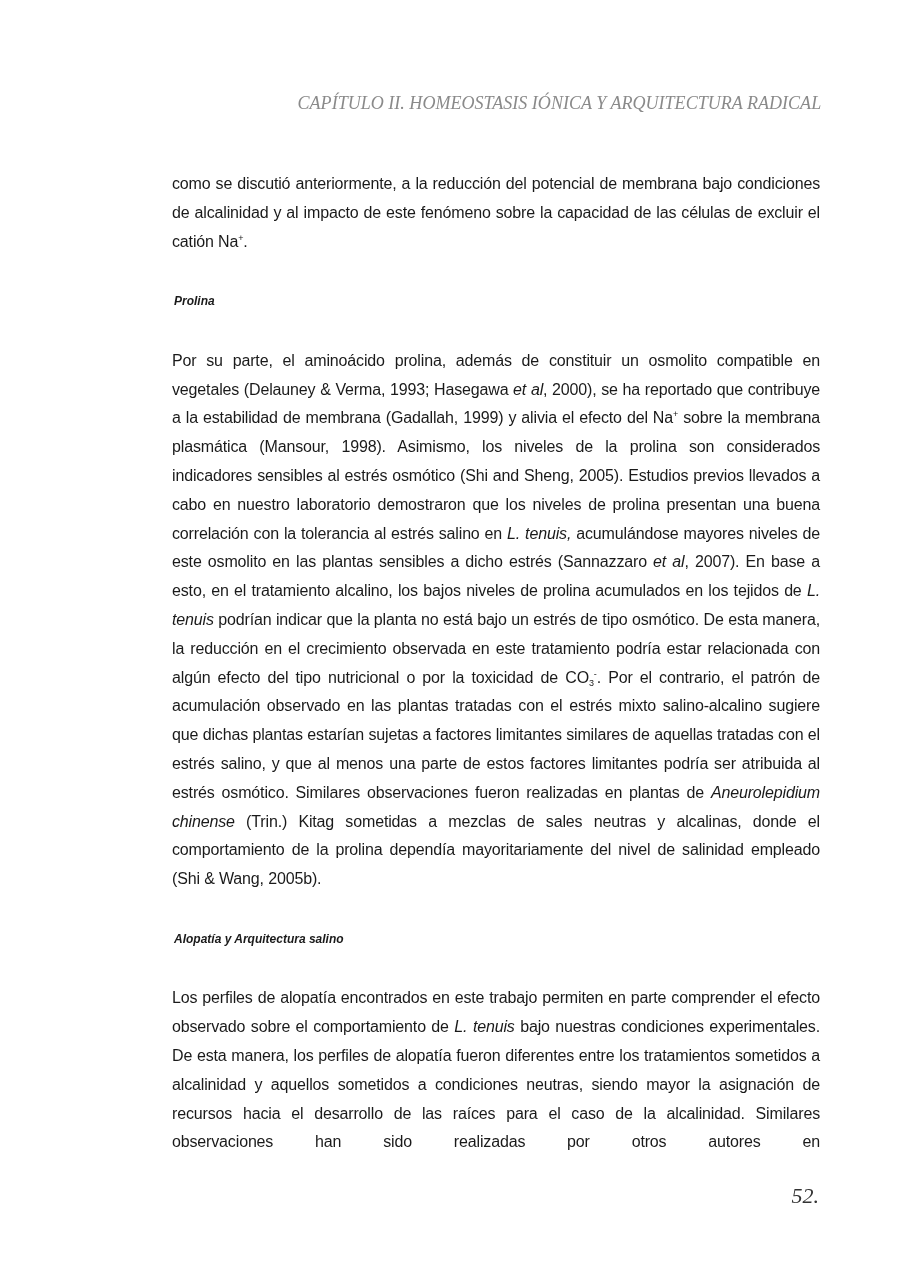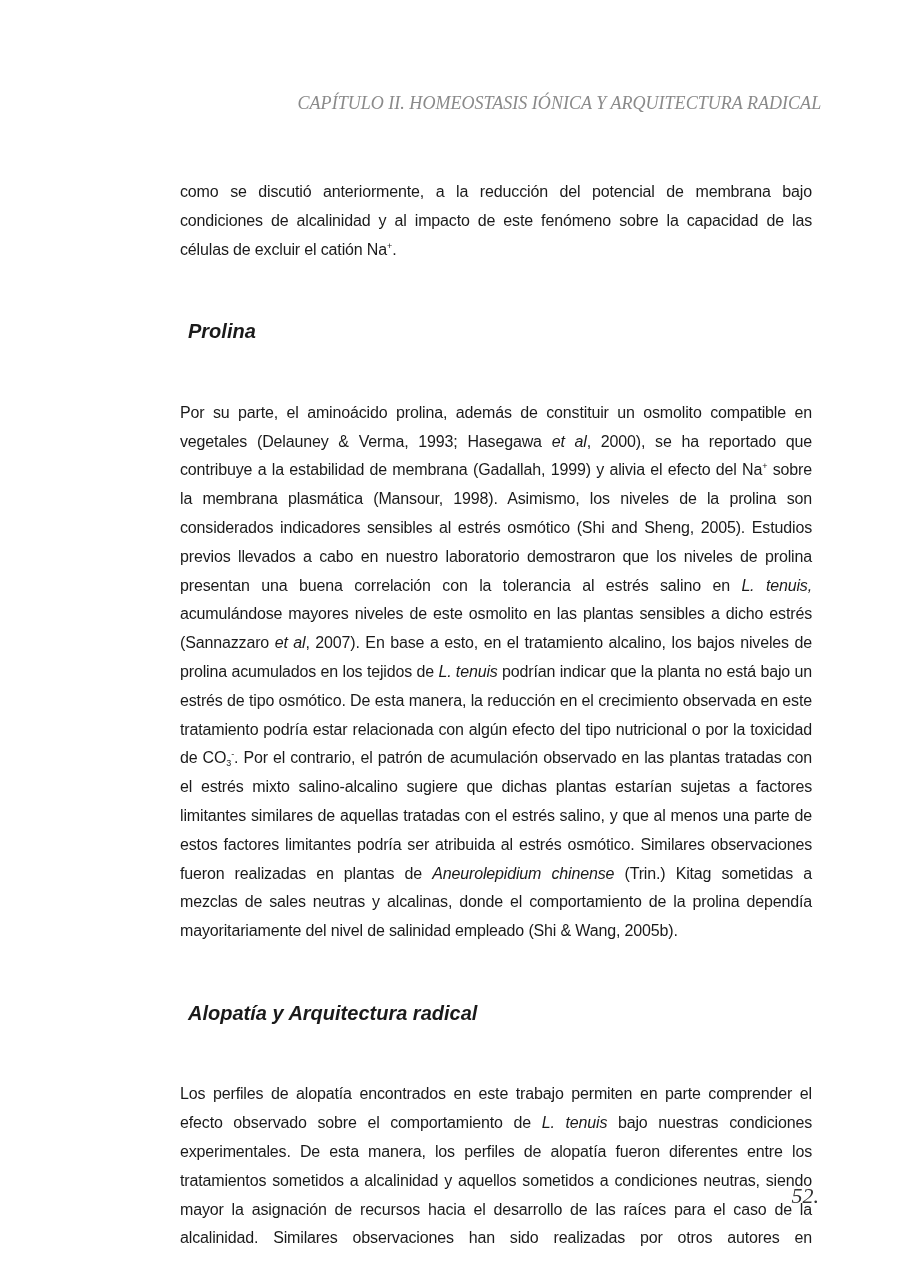--- a/index.html
+++ b/index.html
@@ -31,29 +31,29 @@
       position: absolute;
       left: 172px;
       top: 170px;
       width: 648px;
       font-family: "Liberation Sans", "DejaVu Sans", sans-serif;
       font-size: 16px;
       line-height: 28.8px;
       color: #1a1a1a;
     }
     .content p {
-      margin: 8px;
+      margin: 0;
       text-align: justify;
       text-align-last: left;
       letter-spacing: -0.15px;
       word-spacing: 0px;
     }
     .content h3 {
-      margin: 16px;
-      font-size: 20px;
+      margin: 2px;
+      font-size: 12px;
       font-weight: bold;
       font-style: italic;
       line-height: 28.8px;
     }
     .gap { height: 28.8px; }
     sup, sub { font-size: 9px; line-height: 0; }
     sup { vertical-align: 6px; }
     sub { vertical-align: -3px; }
     .page-number {
       position: absolute;
@@ -77,21 +77,21 @@
   <div class="gap"></div>
 
   <h3>Prolina</h3>
 
   <div class="gap"></div>
 
   <p><span>Por su parte, el aminoácido prolina, además de constituir un osmolito compatible en vegetales (Delauney &amp; Verma, 1993; Hasegawa </span><i>et al</i><span>, 2000), se ha reportado que contribuye a la estabilidad de membrana (Gadallah, 1999) y alivia el efecto del Na</span><sup>+</sup><span> sobre la membrana plasmática (Mansour, 1998). Asimismo, los niveles de la prolina son considerados indicadores sensibles al estrés osmótico (Shi and Sheng, 2005). Estudios previos llevados a cabo en nuestro laboratorio demostraron que los niveles de prolina presentan una buena correlación con la tolerancia al estrés salino en </span><i>L. tenuis,</i><span> acumulándose mayores niveles de este osmolito en las plantas sensibles a dicho estrés (Sannazzaro </span><i>et al</i><span>, 2007). En base a esto, en el tratamiento alcalino, los bajos niveles de prolina acumulados en los tejidos de </span><i>L. tenuis</i><span> podrían indicar que la planta no está bajo un estrés de tipo osmótico. De esta manera, la reducción en el crecimiento observada en este tratamiento podría estar relacionada con algún efecto del tipo nutricional o por la toxicidad de CO</span><sub>3</sub><sup>-</sup><span>. Por el contrario, el patrón de acumulación observado en las plantas tratadas con el estrés mixto salino-alcalino sugiere que dichas plantas estarían sujetas a factores limitantes similares de aquellas tratadas con el estrés salino, y que al menos una parte de estos factores limitantes podría ser atribuida al estrés osmótico. Similares observaciones fueron realizadas en plantas de </span><i>Aneurolepidium chinense</i><span> (Trin.) Kitag sometidas a mezclas de sales neutras y alcalinas, donde el comportamiento de la prolina dependía mayoritariamente del nivel de salinidad empleado (Shi &amp; Wang, 2005b).</span></p>
 
   <div class="gap"></div>
 
-  <h3>Alopatía y Arquitectura radical</h3>
+  <h3>Alopatía y Arquitectura salino</h3>
 
   <div class="gap"></div>
 
   <p style="text-align-last: justify;"><span>Los perfiles de alopatía encontrados en este trabajo permiten en parte comprender el efecto observado sobre el comportamiento de </span><i>L. tenuis</i><span> bajo nuestras condiciones experimentales. De esta manera, los perfiles de alopatía fueron diferentes entre los tratamientos sometidos a alcalinidad y aquellos sometidos a condiciones neutras, siendo mayor la asignación de recursos hacia el desarrollo de las raíces para el caso de la alcalinidad. Similares observaciones han sido realizadas por otros autores en</span></p>
 
 </div>
 
 <div class="page-number">52.</div>
 
 </body></html>

